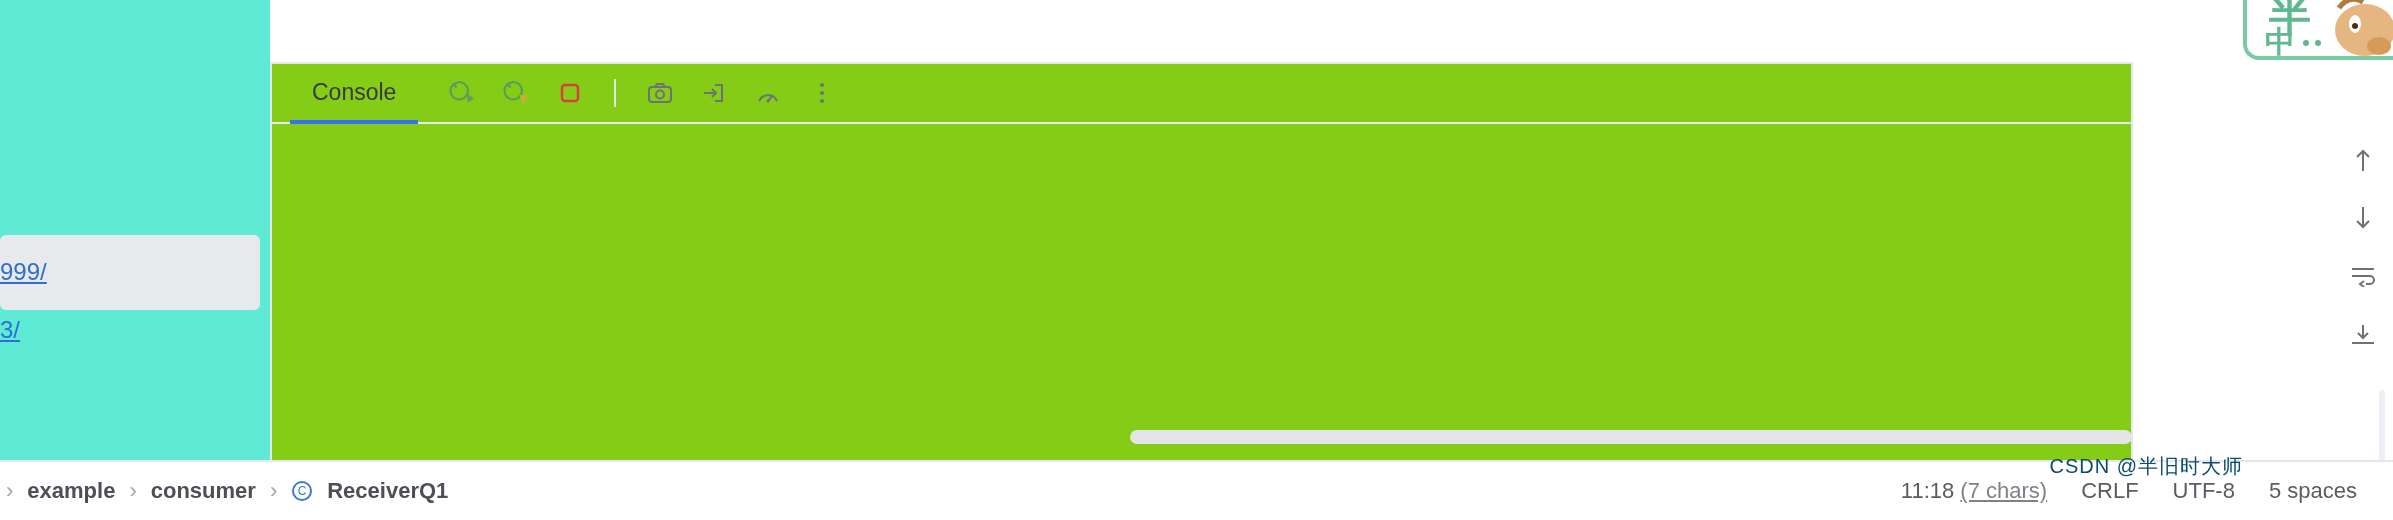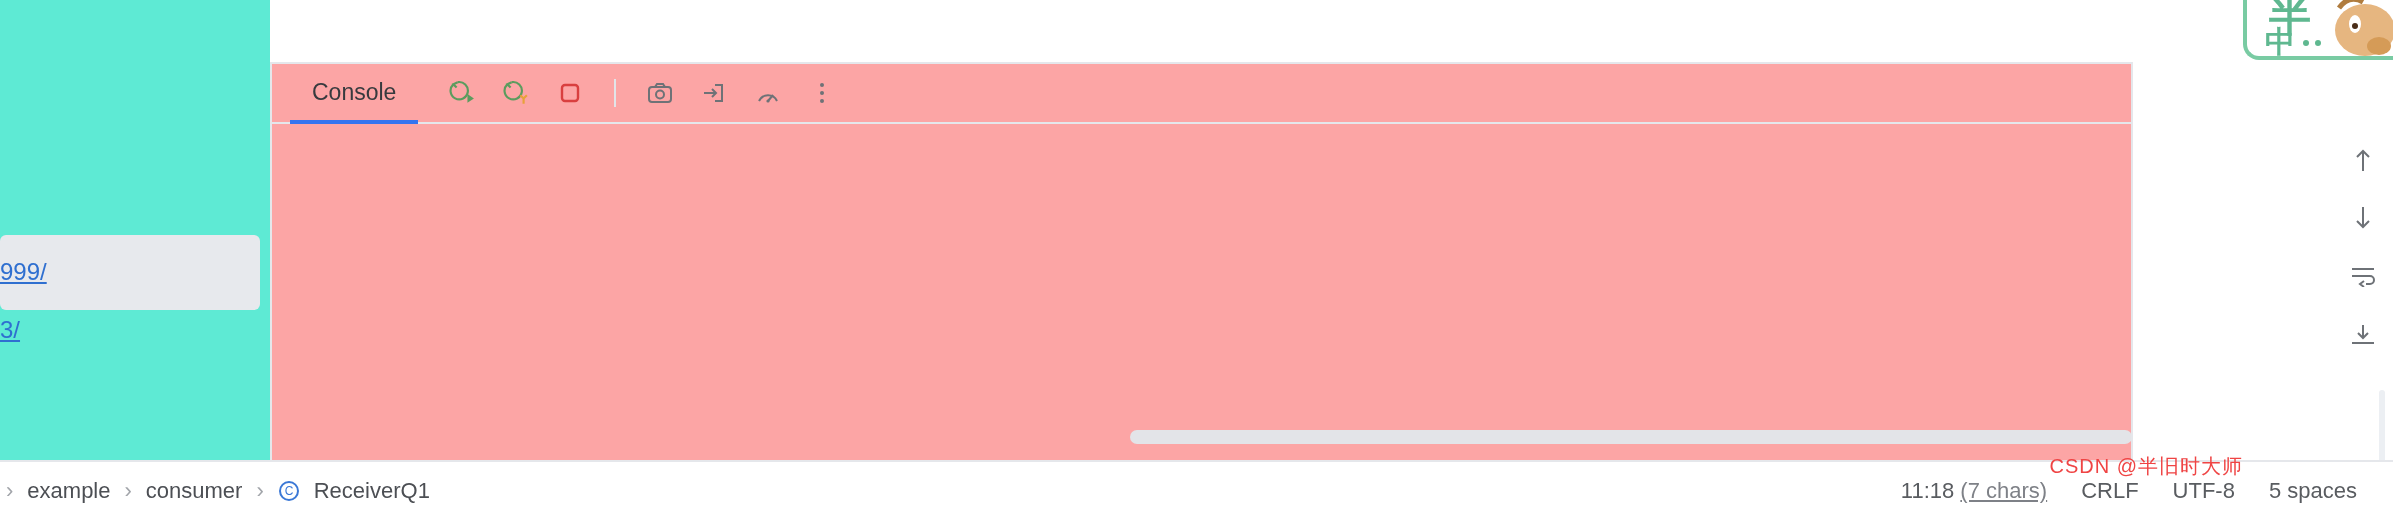--- a/index.html
+++ b/index.html
@@ -31,21 +31,21 @@
     color: #2f6fd0; text-decoration: underline;
     font-size: 24px;
   }
 
   
   .main {
     position: absolute; left: 270px; top: 62px; width: 1863px; height: 398px;
     border-top: 2px solid #e5e7eb;
     border-left: 2px solid #e5e7eb;
     border-right: 2px solid #e5e7eb;
-    background: #fca5a5;
+    background: #84cc16;
   }
 
   
   .right-gutter {
     position: absolute; right: 0; top: 140px; width: 60px; height: 320px;
     display: flex; flex-direction: column; align-items: center; gap: 18px;
     color: #6e7277;
   }
   .right-gutter .gicon { font-size: 28px; cursor: pointer; width: 40px; height: 40px; display: flex; align-items: center; justify-content: center; border-radius: 6px; }
   .right-gutter .grab { position:absolute; right:8px; top:250px; width:6px; height:85px; background:#eceff3; border-radius:3px; }
@@ -100,40 +100,40 @@
   
   .statusbar {
     position: absolute; left: 0; bottom: 0; width: 2393px; height: 60px;
     border-top: 2px solid #e5e7eb;
     display: flex; align-items: center;
     font-size: 22px; color: #595c60;
     background:#fff;
   }
   .crumbs { display:flex; align-items:center; gap: 14px; padding-left: 6px; }
   .crumbs .chev { color:#a2a5aa; font-size: 22px; }
-  .crumbs .item { color:#4c4f54; }
+  .crumbs .item { color:#4c4f54;font-weight:bold; }
   .cicon { display:inline-flex; width:22px; height:22px; align-items:center; justify-content:center; }
 
   .status-right { margin-left: auto; display:flex; align-items:center; gap: 34px; padding-right: 36px; }
   .status-right .paren { color:#7e8187;text-decoration:underline; }
 
   
   .decal {
     position:absolute; right:0; top:0; width:150px; height:60px;
     border:4px solid #79cba3; border-top:none; border-right:none;
     border-bottom-left-radius: 16px; background:#fff; overflow:hidden;
   }
   .decal .ch1 { position:absolute; left:22px; top:-12px; color:#5fb890; font-size:42px; font-weight:600; }
   .decal .ch2 { position:absolute; left:18px; top:22px; color:#5fb890; font-size:30px; font-weight:600; }
   .decal .dot1 { position:absolute; left:56px; top:40px; width:6px; height:6px; border-radius:50%; background:#5fb890; }
   .decal .dot2 { position:absolute; left:68px; top:40px; width:6px; height:6px; border-radius:50%; background:#5fb890; }
   .decal .blob { position:absolute; right:-6px; top:-6px; width:80px; height:70px; }
 
   .watermark {
-    position:absolute; right: 150px; bottom: 40px; color:#ef4444; font-size:20px;
+    position:absolute; right: 150px; bottom: 40px; color:#0c4a6e; font-size:20px;
     letter-spacing:1px; pointer-events:none;margin-top:48px;
   }
 </style>
 </head>
 <body>
 
 <div class="left-sidebar">
   <div class="block"></div>
   <a class="link1">999/</a>
   <a class="link2">3/</a>

